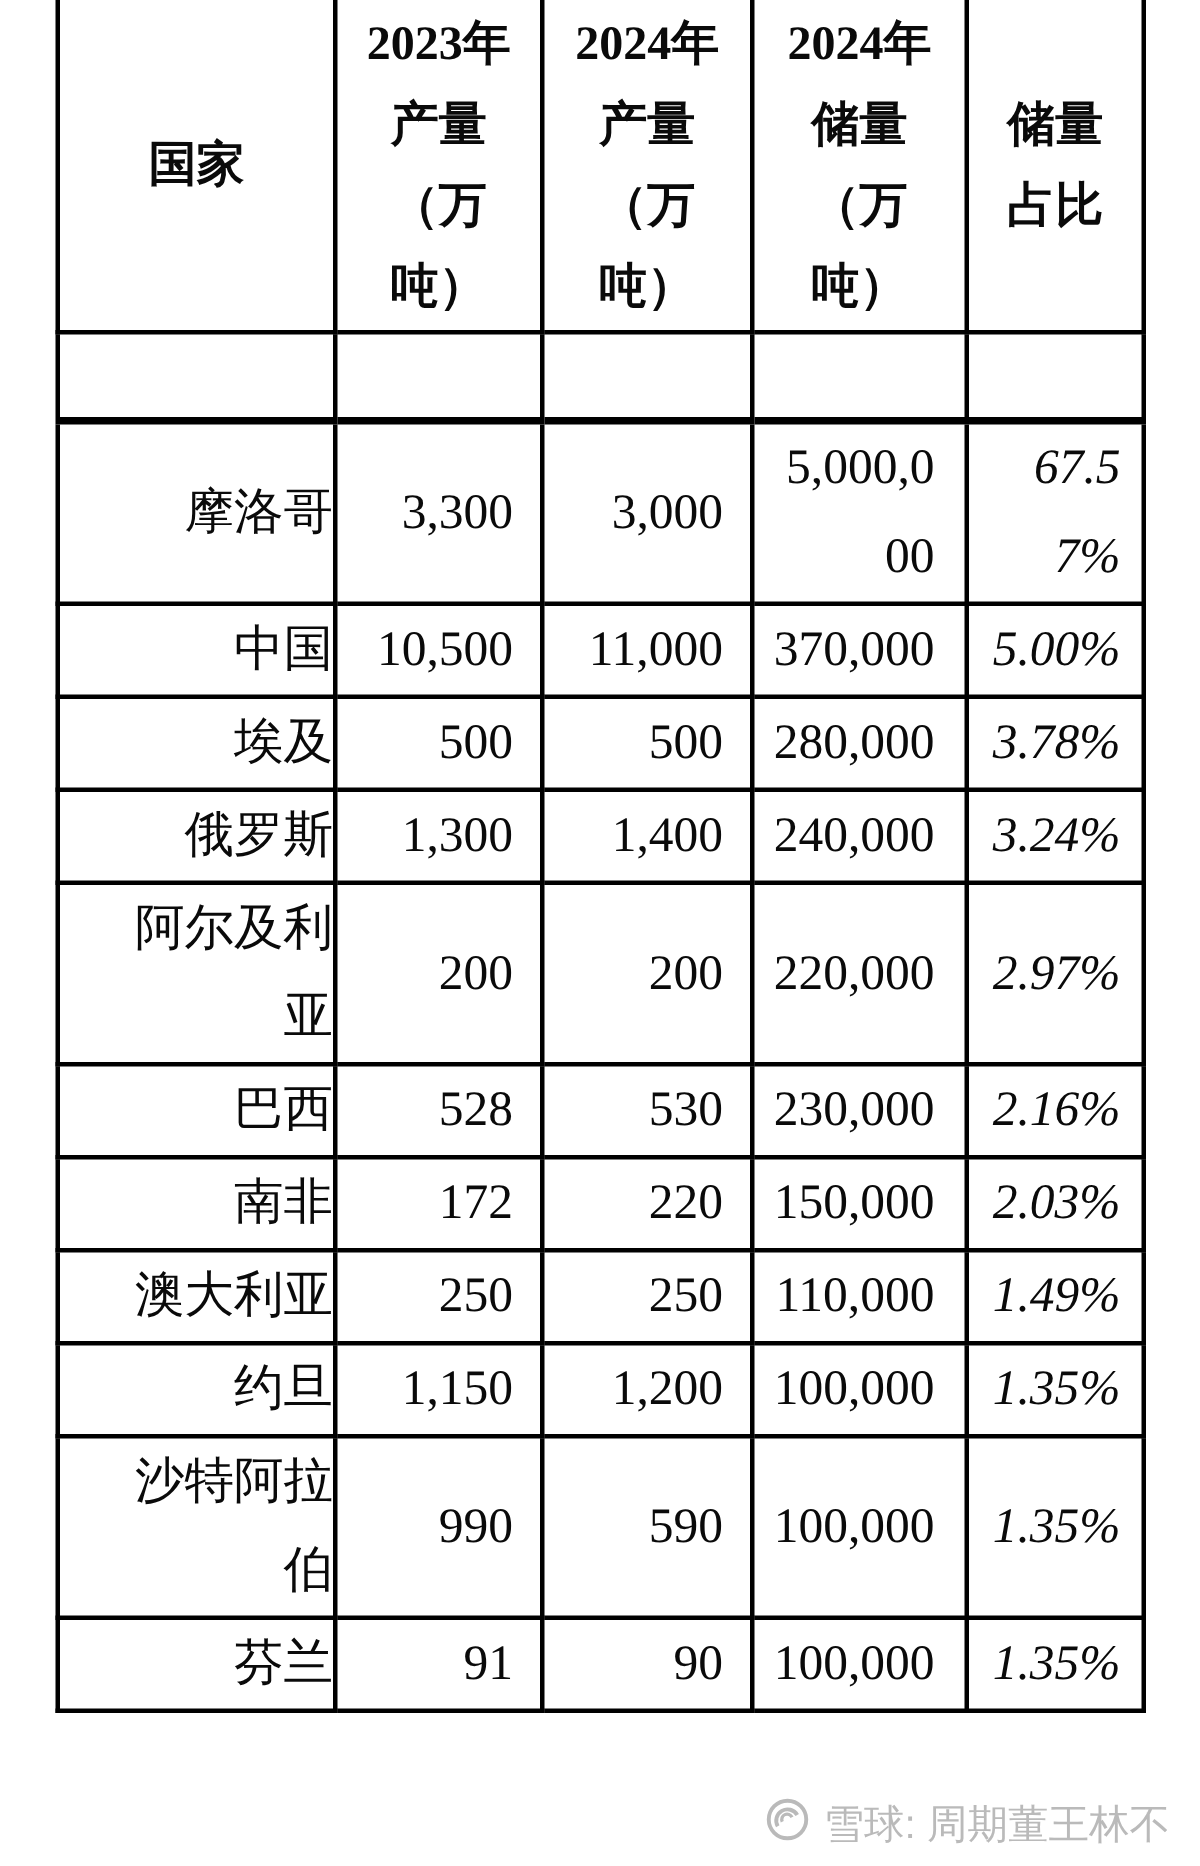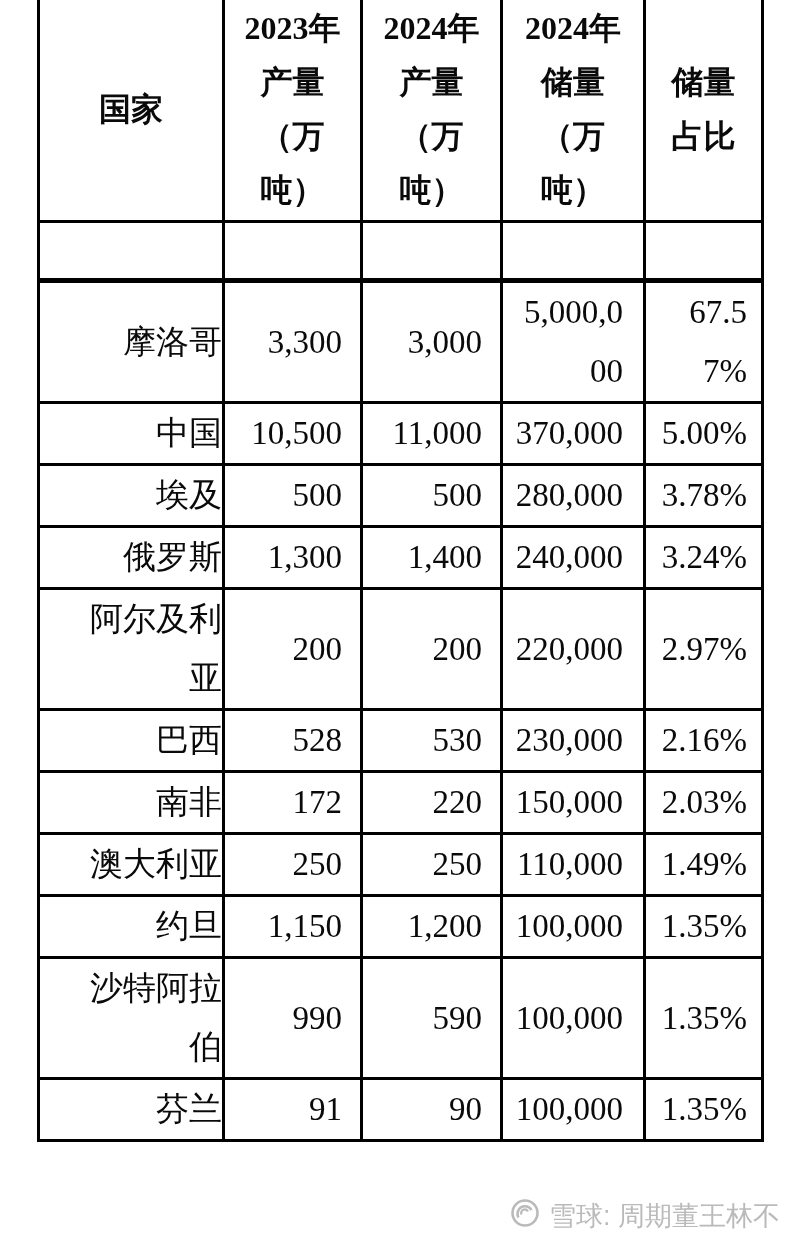--- a/index.html
+++ b/index.html
@@ -23,21 +23,21 @@
     overflow:hidden;
   }
   th{
     font-weight:bold;font-size:32px;line-height:54px;
     height:222px;text-align:center;
   }
   td{font-size:33px;line-height:59px;height:58px;}
   td.country{text-align:right;padding-left:14px;}
   td.num{text-align:right;padding-right:18px;}
   td.reserve{padding-right:20px;padding-left:6px;}
-  td.share{padding-right:14px;}
+  td.share{padding-right:14px;font-style:italic;}
   tr.spacer td{height:55px;border-bottom-width:5px;}
   .watermark{
     position:absolute;left:508px;top:1196px;height:40px;z-index:5;
     display:flex;align-items:flex-start;gap:7px;
     color:#b3b3b3;font-size:27px;line-height:40px;
     font-family:"Liberation Sans","DejaVu Sans",sans-serif;
     opacity:0.9;pointer-events:none;
   }
   .watermark svg{display:block;}
 </style>

